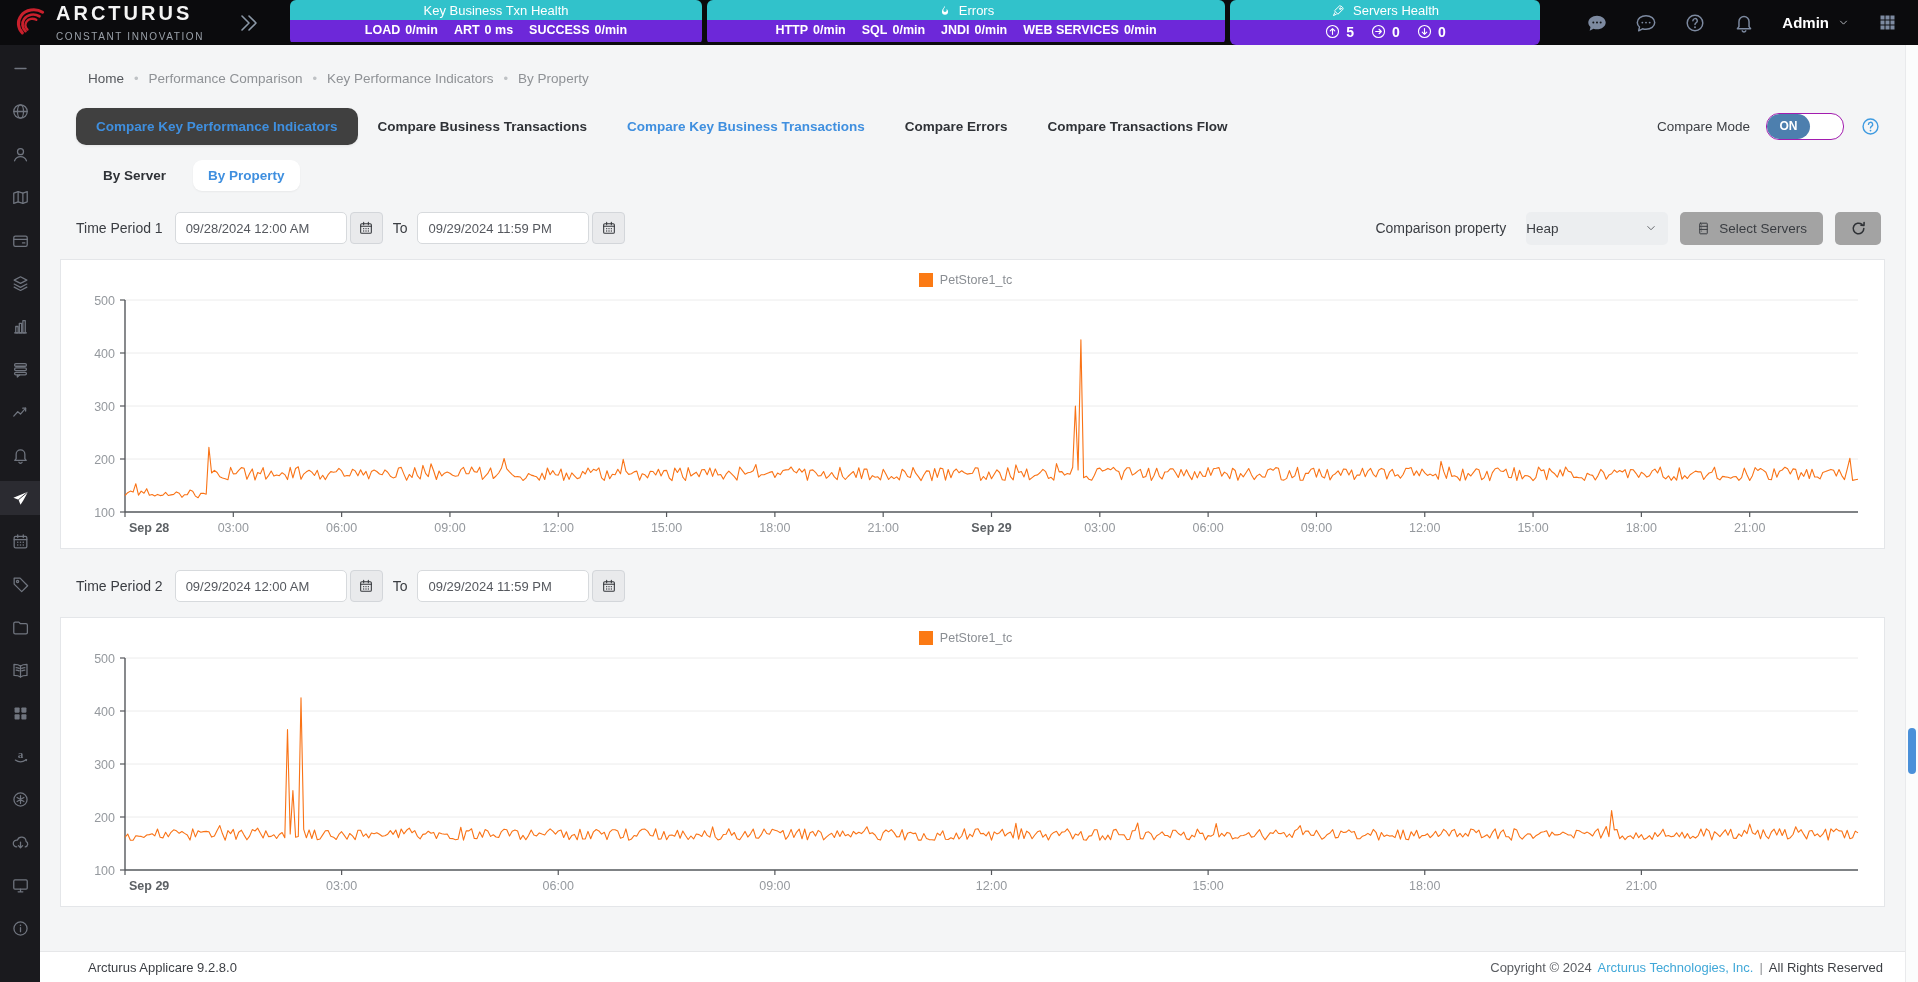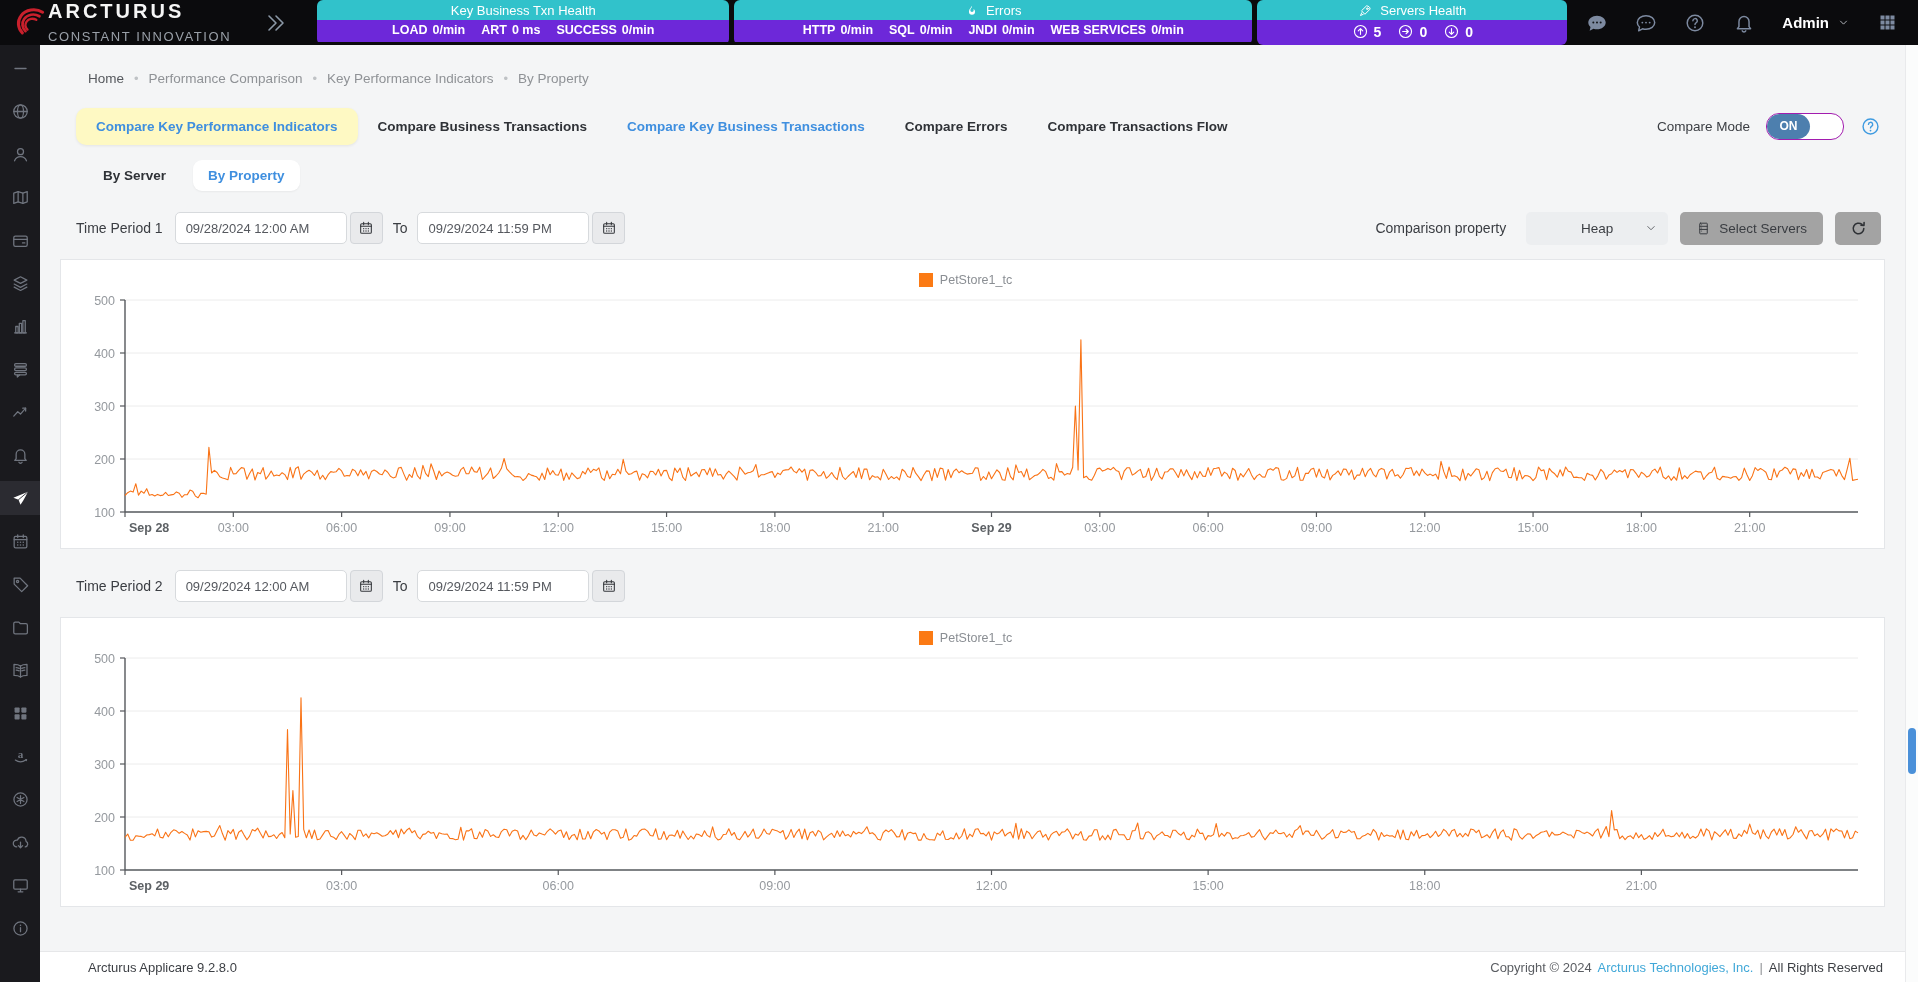--- a/index.html
+++ b/index.html
@@ -1,23 +1,23 @@
 <!DOCTYPE html>
 <html><head>
 <meta charset="utf-8">
 <style>
   html,body{margin:0;padding:0;width:1918px;height:982px;overflow:hidden;background:#fff;
     font-family:"Liberation Sans", sans-serif;}
   [data-interactable="true"]{cursor:pointer;}
 
   
   .topbar{height:45px;background:#0b0b0d;display:flex;align-items:center;}
-  .logo{display:flex;align-items:center;gap:0;margin-left:12px;}
+  .logo{display:flex;align-items:center;gap:8px;margin-left:12px;}
   .logo-name{color:#f5f5f5;font-size:20px;font-weight:bold;letter-spacing:3px;line-height:20px;}
-  .logo-tag{color:#9aa0a8;font-size:13px;letter-spacing:1.6px;margin-top:8px;}
+  .logo-tag{color:#9aa0a8;font-size:10px;letter-spacing:1.6px;margin-top:8px;}
   .collapse{color:#8b98a6;margin:0 30px 0 32px;display:flex;align-items:center;}
   .widgets{display:flex;gap:5px;justify-content:space-between;}
   .widget{border-radius:6px;overflow:hidden;color:#fff;text-align:center;}
   .widget.w1{width:412px;} .widget.w2{width:518px;} .widget.w3{width:310px;}
   .w-title{background:#31c2cb;font-size:13px;padding:3px 0 2px;display:flex;justify-content:center;align-items:center;gap:7px;}
   .w-vals{background:#6d28d9;font-size:12.5px;font-weight:bold;padding:3px 0 5px;display:flex;justify-content:center;align-items:center;gap:16px;}
   .metric{display:flex;gap:5px;white-space:nowrap;}
   .counter{display:flex;align-items:center;gap:5px;font-size:14px;}
   .top-right{margin-left:auto;display:flex;align-items:center;gap:27px;padding-right:20px;color:#7d8aa0;}
   .admin{color:#fff;font-weight:bold;font-size:15px;display:flex;align-items:center;gap:8px;}
@@ -34,21 +34,21 @@
 
   
   .breadcrumb{padding:26px 0 0 48px;font-size:13.5px;color:#8f9296;display:flex;align-items:center;}
   .crumb{color:#8f9296;}
   .crumb.first{color:#55585d;}
   .crumb + .crumb::before{content:"\2022";color:#bfc2c5;margin:0 10px;font-size:13px;}
 
   
   .tabs-row{display:flex;align-items:center;margin:20px 24px 0 36px;height:40px;}
   .tab{font-size:13.5px;font-weight:bold;color:#2f3237;padding:11px 20px;white-space:nowrap;}
-  .tab.active{background:#fef9c3;color:#3f8fdf;border-radius:10px;box-shadow:0 1px 3px rgba(0,0,0,.07);}
+  .tab.active{background:#404040;color:#3f8fdf;border-radius:10px;box-shadow:0 1px 3px rgba(0,0,0,.07);}
   .tab.link{color:#3f8fdf;}
   .compare-mode{margin-left:auto;display:flex;align-items:center;gap:16px;}
   .cm-label{font-size:13.5px;color:#3a3d42;}
   .toggle{width:76px;height:25px;border:1px solid #a21caf;border-radius:13px;background:#fff;display:flex;overflow:hidden;}
   .ton{width:43px;background:#4d7fae;color:#fff;font-size:12px;font-weight:bold;display:flex;align-items:center;justify-content:center;border-radius:13px;}
   .toff{flex:1;}
   .help-blue{color:#3f9be0;display:flex;}
 
   
   .subtabs{margin:14px 24px 0 48px;display:flex;gap:12px;align-items:center;}
@@ -59,21 +59,21 @@
   .controls{display:flex;align-items:center;margin:20px 24px 0 36px;height:34px;}
   .tp-label{font-size:14px;color:#3a3d42;margin-right:12px;white-space:nowrap;}
   .dt{width:150px;height:30px;border:1px solid #d7dadd;border-radius:5px;background:#fff;color:#55585e;
       font-size:13px;padding:0 10px;font-family:"Liberation Sans",sans-serif;}
   .cal{width:33px;height:32px;background:#e9eaec;border:1px solid #d3d6da;border-radius:4px;margin-left:3px;
       display:flex;align-items:center;justify-content:center;color:#34373b;}
   .to{font-size:14px;color:#3a3d42;margin:0 10px;}
   .right-controls{margin-left:auto;display:flex;align-items:center;gap:12px;}
   .cmp-label{font-size:14px;color:#3a3d42;margin-right:8px;}
   .dropdown{width:142px;height:33px;background:#eceef0;border-radius:5px;color:#3a3d42;font-size:13.5px;
-      display:flex;align-items:center;justify-content:center;position:relative;}
+      display:flex;align-items:center;position:relative;}
   .dd-ic{position:absolute;right:10px;top:9px;color:#5b5f64;display:flex;}
   .btn-light{height:33px;background:#a3a3a3;border:none;border-radius:5px;padding:0 16px;font-size:13.5px;color:#3a3d42;
       display:flex;align-items:center;gap:8px;font-family:"Liberation Sans",sans-serif;}
   .btn-light.refresh{width:46px;padding:0;justify-content:center;color:#2e3135;}
 
   
   .panel{background:#fff;border:1px solid #e4e6e9;margin:14px 20px 0 20px;padding:4px 12px 2px;}
   .legend{display:flex;justify-content:center;align-items:center;gap:7px;padding:6px 14px 0 0;height:20px;
       font-size:12.5px;color:#8a8e93;}
   .legend-swatch{width:14px;height:14px;background:#fb7a14;display:inline-block;}

